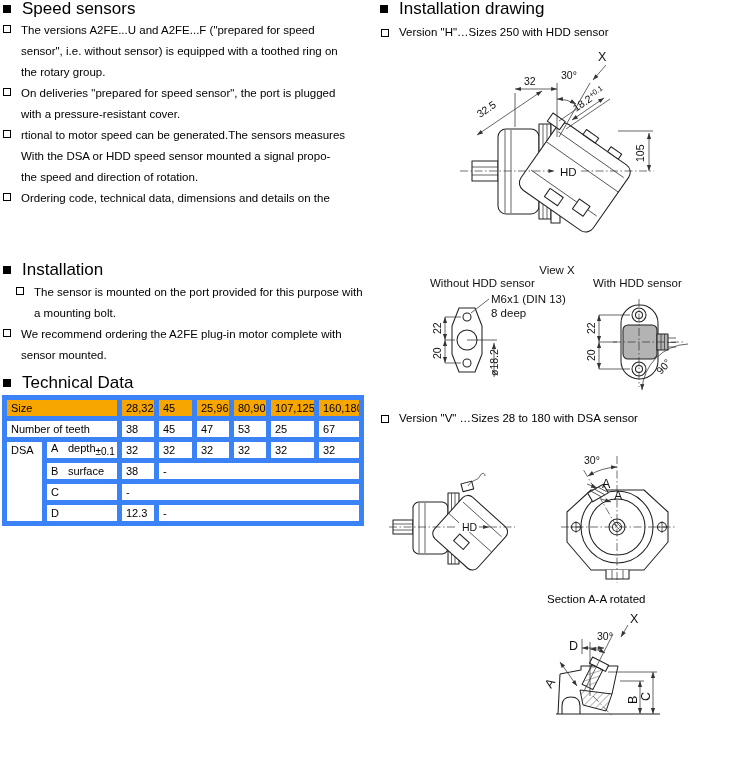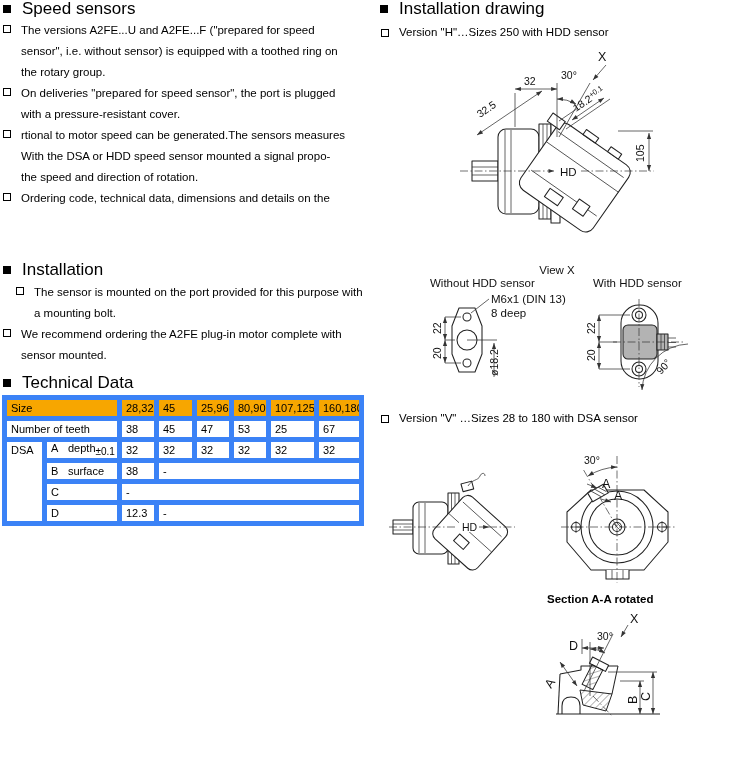--- a/index.html
+++ b/index.html
@@ -7,21 +7,21 @@
     width:747px;height:774px;position:relative;background:#fff;overflow:hidden;
     font-family:"Liberation Sans",sans-serif;color:#000;
   }
   .abs{position:absolute;}
   .sec-h{display:flex;align-items:flex-start;font-size:17px;line-height:16px;white-space:nowrap;}
   .fsq{display:inline-block;width:8px;height:8px;background:#000;margin:4px 11px 0 0;flex:none;}
   .osq{display:inline-block;width:6px;height:6px;border:1.3px solid #000;margin:5px 10px 0 0;flex:none;}
   .item{display:flex;align-items:flex-start;}
   .lines div{height:21px;line-height:21px;font-size:11.5px;white-space:nowrap;}
   .single{font-size:11.5px;line-height:16px;white-space:nowrap;}
-  .caption{font-size:11.5px;white-space:nowrap;font-weight:bold;}
+  .caption{font-size:11.5px;white-space:nowrap;}
   table.tech{border-collapse:collapse;table-layout:fixed;width:357px;font-size:11px;}
   table.tech td{border:5px solid #3b82f6;height:16px;padding:0 8px 0 4px;vertical-align:middle;overflow:hidden;white-space:nowrap;}
   table.tech tr.hdr td{background:#F7A600;}
   table.tech .k{display:inline-block;width:17px;}
   table.tech sub{font-size:10px;}
   svg{position:absolute;overflow:visible;}
   svg text{fill:#111;font-size:10.5px;font-family:"Liberation Sans",sans-serif;}
   svg text.big{font-size:12.5px;}
   svg text.lbl{font-size:11.5px;}
   svg .o{stroke:#222;fill:none;stroke-width:1.05;stroke-linejoin:round;}

